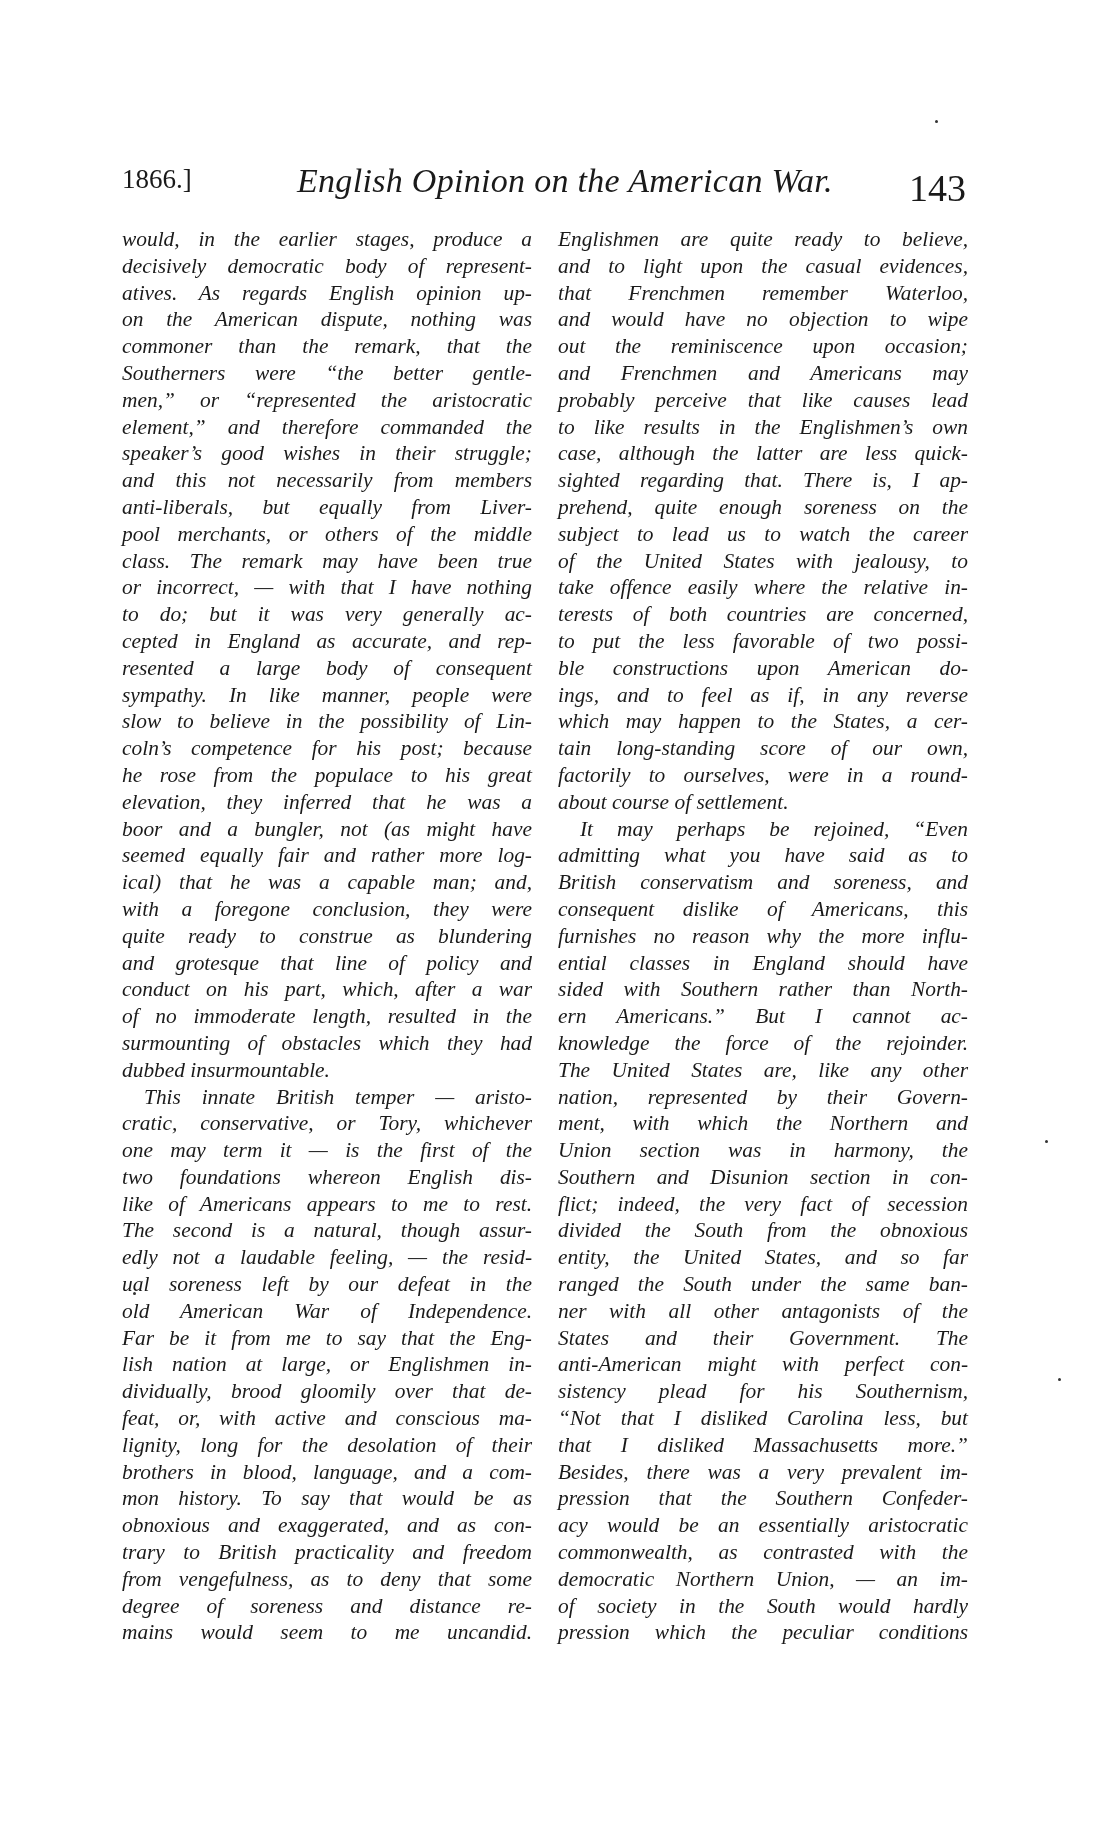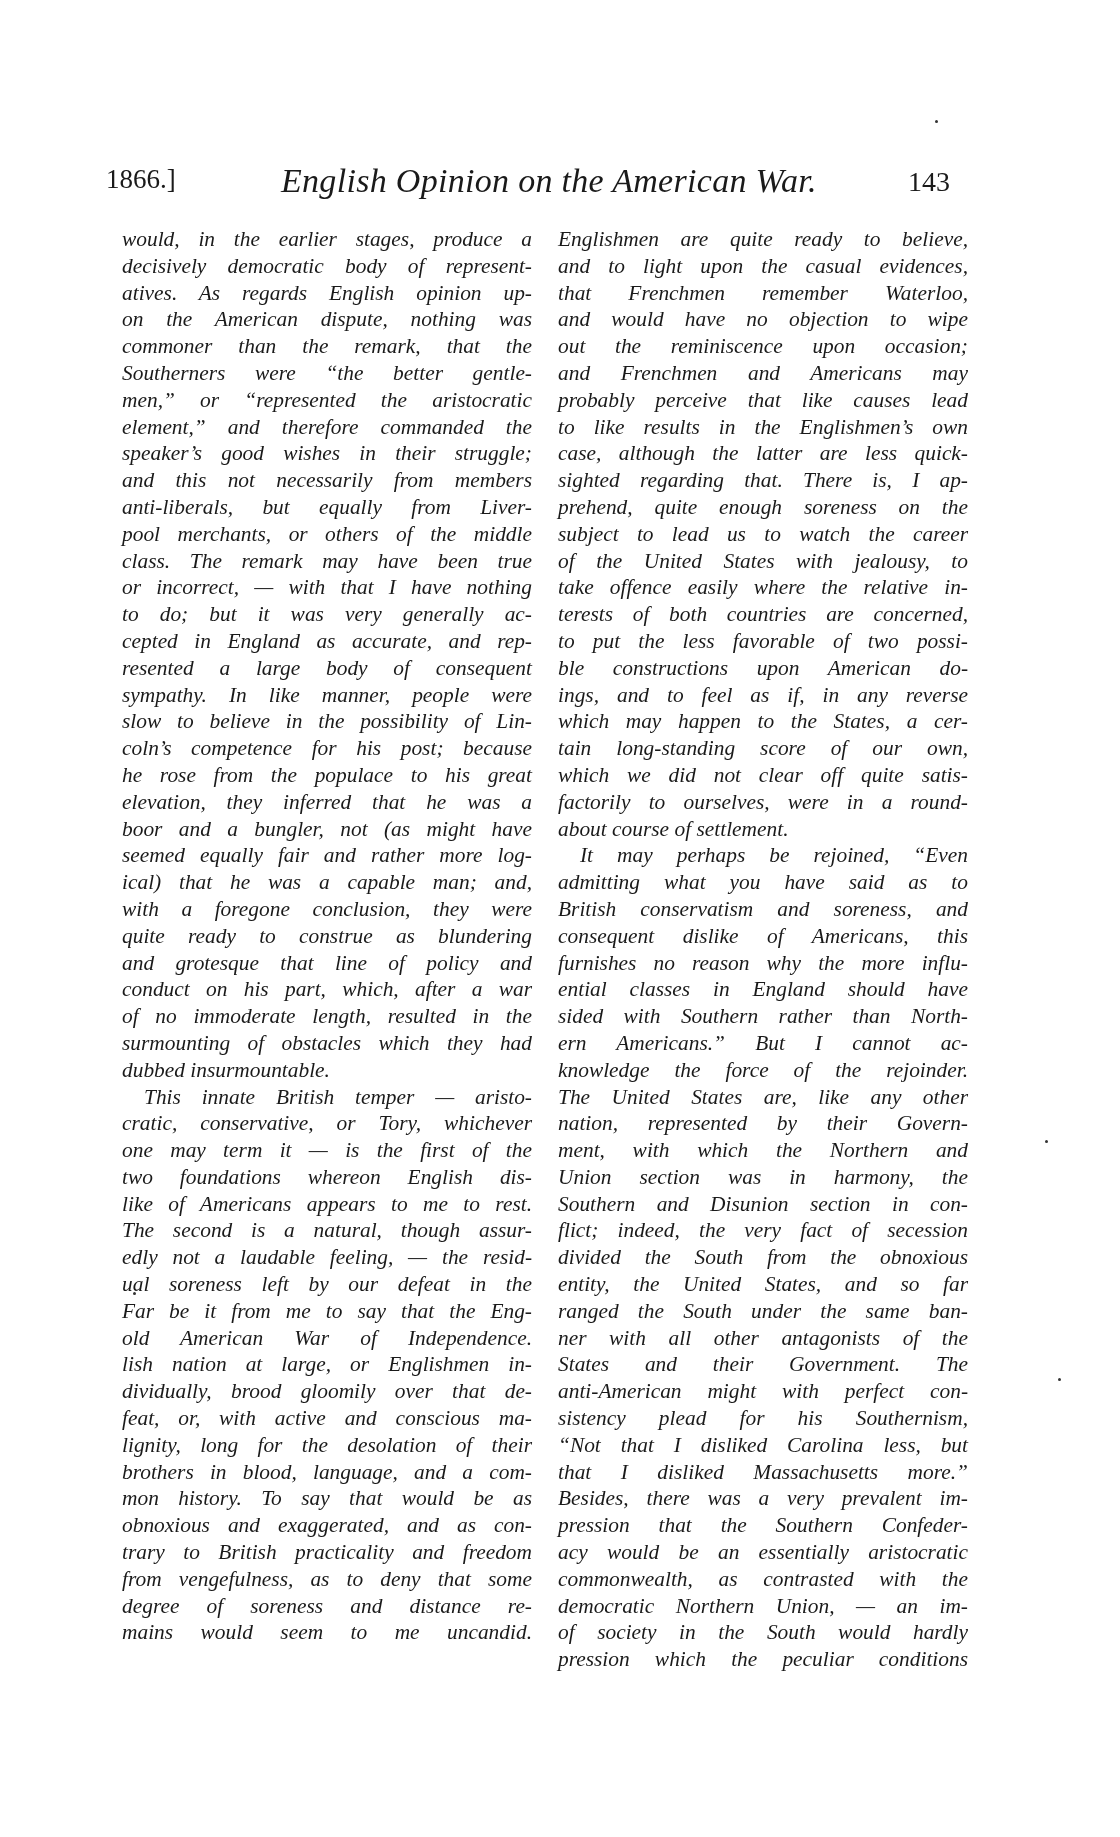--- a/index.html
+++ b/index.html
@@ -1,21 +1,21 @@
 <!DOCTYPE html>
 <html><head>
 <meta charset="utf-8">
 <style>
   html, body { margin: 0; padding: 0; background: #ffffff; }
   body { width: 1120px; height: 1837px; position: relative; overflow: hidden;
          font-family: "Liberation Serif", "DejaVu Serif", serif; color: #1a1a1a; }
-  .header { position: absolute; top: 160px; left: 106px; width: 844px; height: 40px; font-family: Liberation Serif, serif; }
+  .header { position: absolute; top: 160px; left: 122px; width: 844px; height: 40px; font-family: Liberation Serif, serif; }
   .hdr-year { position: absolute; left: 0; top: 4px; font-size: 27px; }
   .hdr-title { position: absolute; left: 175px; top: 2px; font-size: 34px; font-style: italic; letter-spacing: 0.3px; }
-  .hdr-page { position: absolute; right: 0; top: 6px; font-size: 28px; margin-left: 24px; }
+  .hdr-page { position: absolute; right: 0; top: 6px; font-size: 38px; margin-left: 24px; }
   .col { position: absolute; top: 226px; width: 410px; font-style: italic; }
   .col-left { left: 122px; }
   .col-right { left: 558px; }
   .line { display: block; height: 26.8px; line-height: 26.8px; font-size: 21.4px;
           text-align: justify; text-align-last: justify; white-space: nowrap; overflow: visible; }
   .line.last { text-align-last: left; }
   .line.indent { padding-left: 22px; }
   .speck { position: absolute; width: 3px; height: 3px; background: #333; border-radius: 50%; }
 </style>
 </head>
@@ -61,22 +61,22 @@
     <span class="line">surmounting of obstacles which they had</span>
     <span class="line last">dubbed insurmountable.</span>
     <span class="line indent">This innate British temper — aristo-</span>
     <span class="line">cratic, conservative, or Tory, whichever</span>
     <span class="line">one may term it — is the first of the</span>
     <span class="line">two foundations whereon English dis-</span>
     <span class="line">like of Americans appears to me to rest.</span>
     <span class="line">The second is a natural, though assur-</span>
     <span class="line">edly not a laudable feeling, — the resid-</span>
     <span class="line">ual soreness left by our defeat in the</span>
+    <span class="line">old American War of Independence.</span>
     <span class="line">Far be it from me to say that the Eng-</span>
-    <span class="line">old American War of Independence.</span>
     <span class="line">lish nation at large, or Englishmen in-</span>
     <span class="line">dividually, brood gloomily over that de-</span>
     <span class="line">feat, or, with active and conscious ma-</span>
     <span class="line">lignity, long for the desolation of their</span>
     <span class="line">brothers in blood, language, and a com-</span>
     <span class="line">mon history.  To say that would be as</span>
     <span class="line">obnoxious and exaggerated, and as con-</span>
     <span class="line">trary to British practicality and freedom</span>
     <span class="line">from vengefulness, as to deny that some</span>
     <span class="line">degree of soreness and distance re-</span>
@@ -96,21 +96,20 @@
     <span class="line">prehend, quite enough soreness on the</span>
     <span class="line">subject to lead us to watch the career</span>
     <span class="line">of the United States with jealousy, to</span>
     <span class="line">take offence easily where the relative in-</span>
     <span class="line">terests of both countries are concerned,</span>
     <span class="line">to put the less favorable of two possi-</span>
     <span class="line">ble constructions upon American do-</span>
     <span class="line">ings, and to feel as if, in any reverse</span>
     <span class="line">which may happen to the States, a cer-</span>
     <span class="line">tain long-standing score of our own,</span>
-    <span class="line">which we did not clear off quite satis-</span>
     <span class="line">factorily to ourselves, were in a round-</span>
     <span class="line last">about course of settlement.</span>
     <span class="line indent">It may perhaps be rejoined, “Even</span>
     <span class="line">admitting what you have said as to</span>
     <span class="line">British conservatism and soreness, and</span>
     <span class="line">consequent dislike of Americans, this</span>
     <span class="line">furnishes no reason why the more influ-</span>
     <span class="line">ential classes in England should have</span>
     <span class="line">sided with Southern rather than North-</span>
     <span class="line">ern Americans.”  But I cannot ac-</span>

